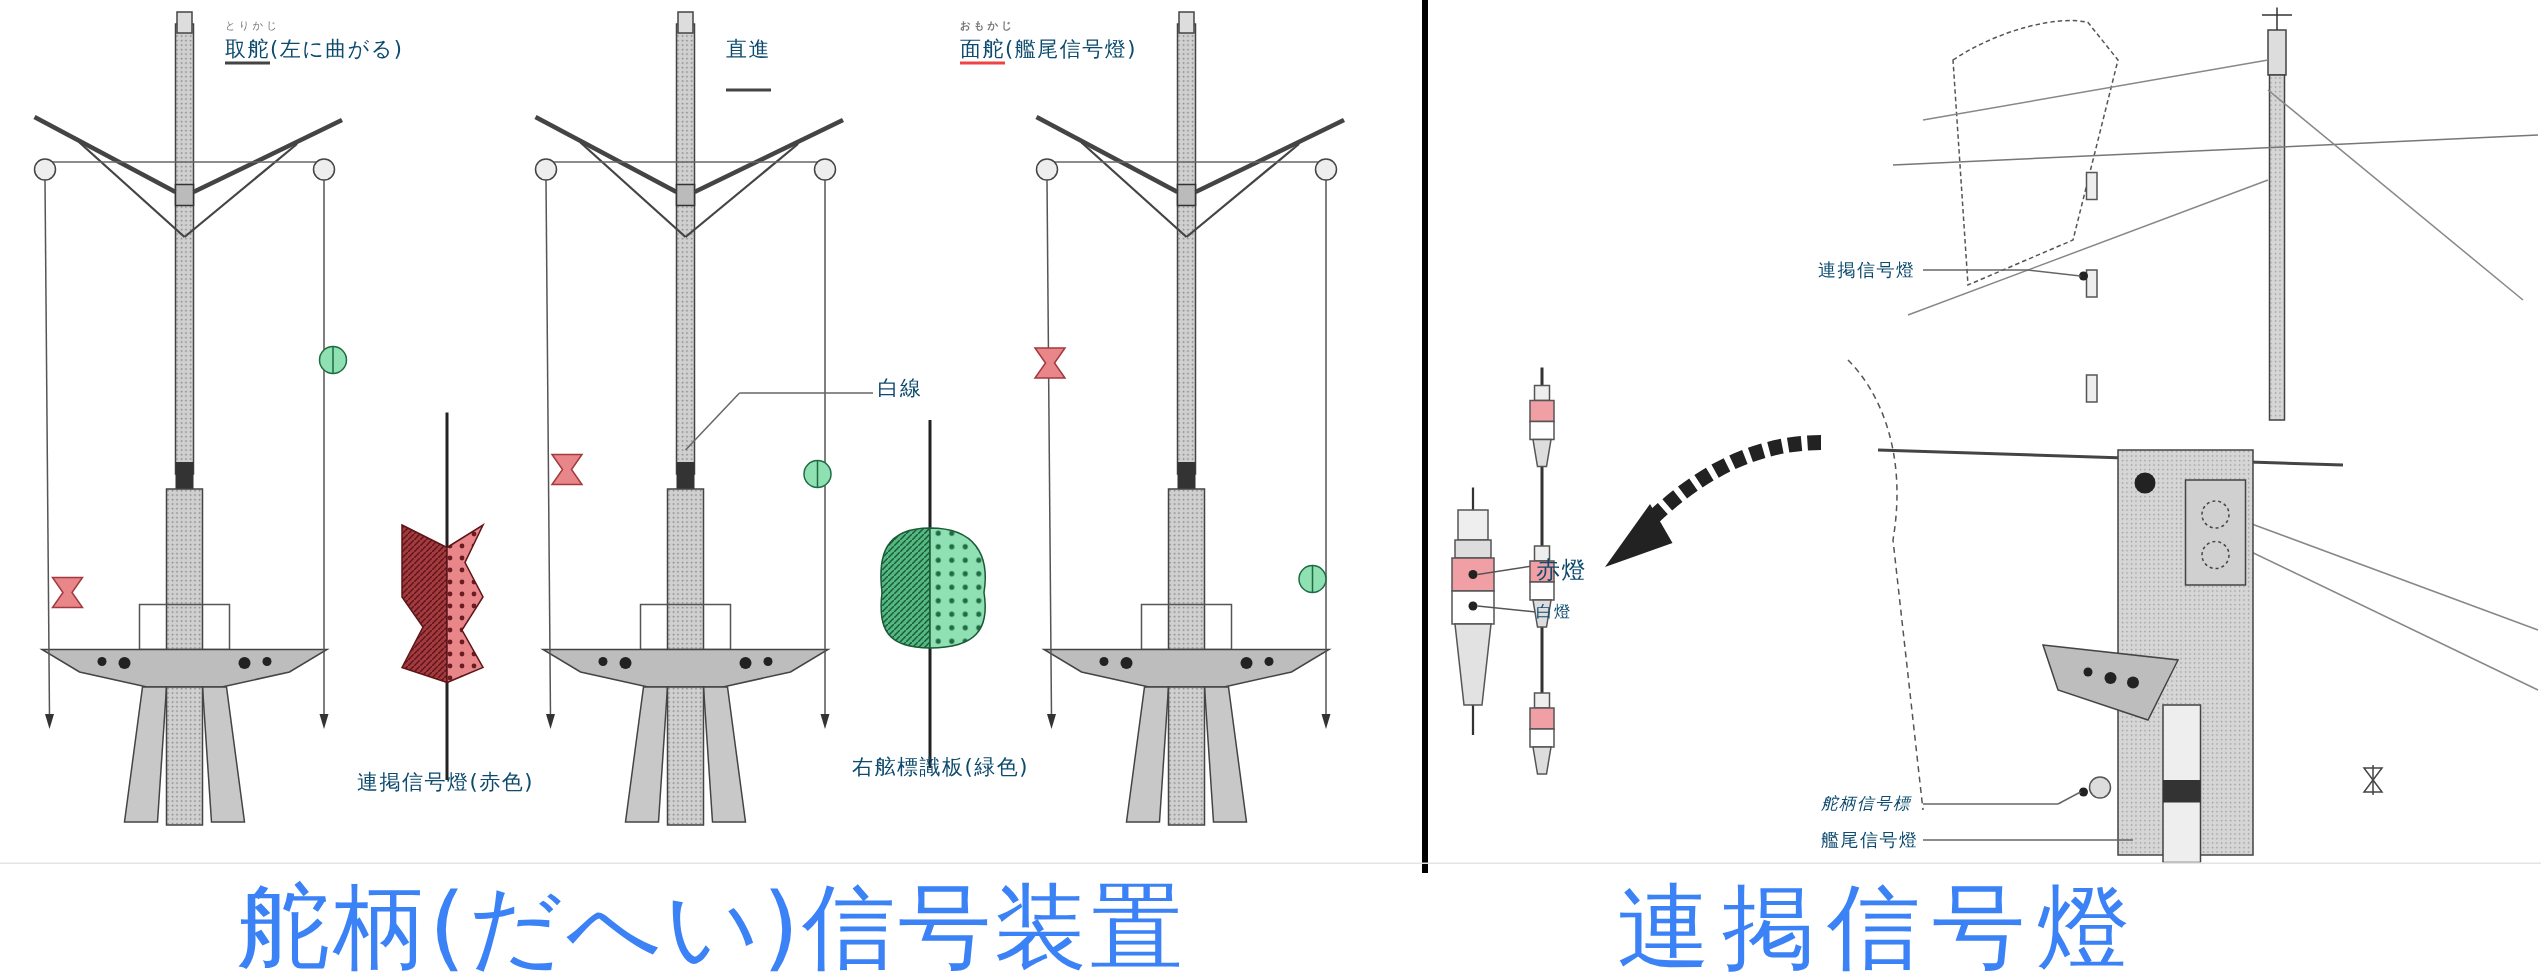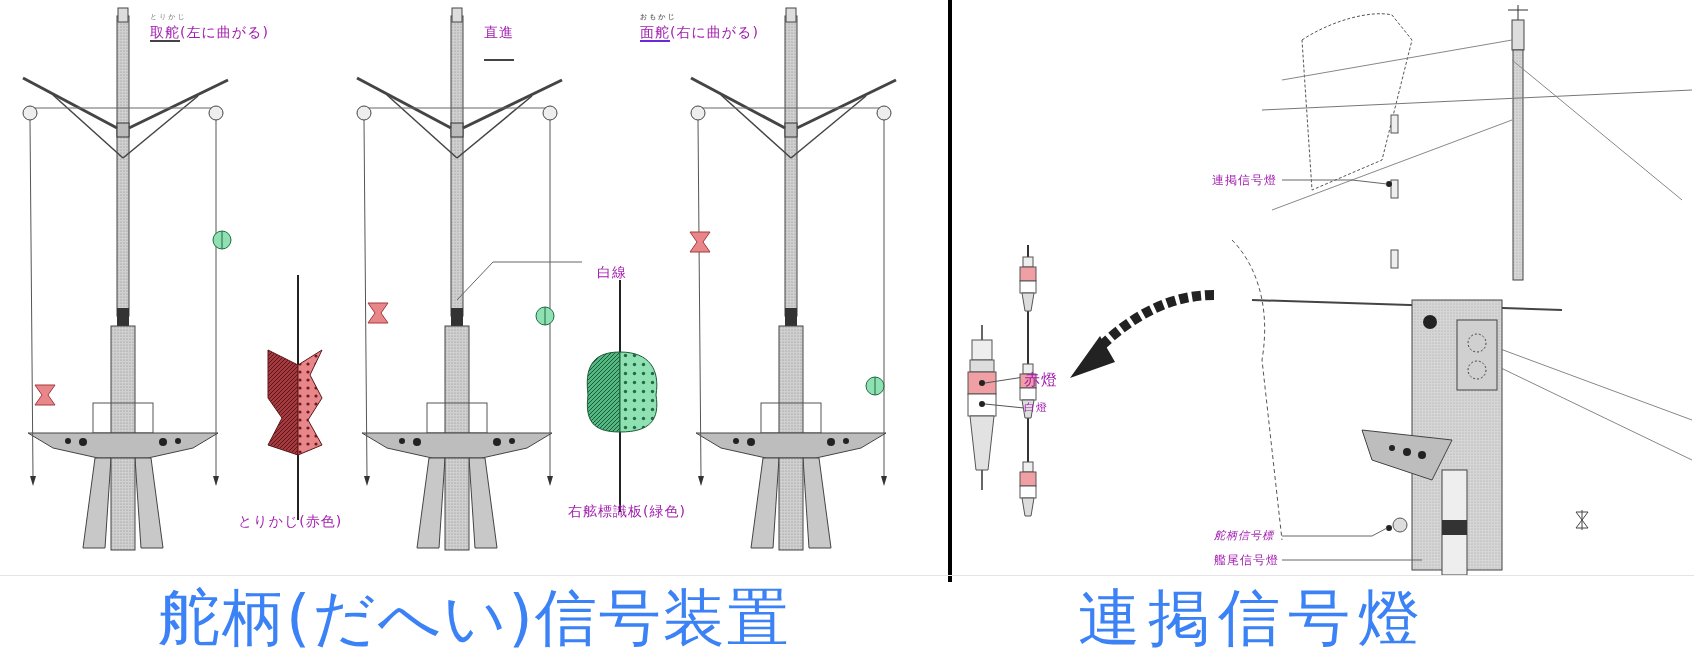--- a/index.html
+++ b/index.html
@@ -3,21 +3,21 @@
 <meta charset="utf-8">
 <style>
   html,body{margin:0;padding:0;background:#fff;}
   body{width:1694px;height:653px;position:relative;overflow:hidden;font-family:"DejaVu Sans",sans-serif;color:#222;}
   .panel{position:absolute;top:0;height:575px;background:#fff;}
   #left-panel{left:0;width:948px;}
   #right-panel{left:952px;width:742px;}
   #divider{position:absolute;left:948px;top:0;width:4px;height:582px;background:#000;}
   #bottom-rule{position:absolute;left:0;top:575px;width:1694px;height:1px;background:#e4e4e4;}
   svg{position:absolute;left:0;top:0;}
-  .lbl{position:absolute;font-size:14px;color:#a21caf;white-space:nowrap;letter-spacing:1px;}
+  .lbl{position:absolute;font-size:14px;color:#0c4a6e;white-space:nowrap;letter-spacing:1px;}
   .lbl.u{border-bottom:2px solid #444;padding-bottom:17px;}
   .ruby{position:absolute;font-size:7px;color:#777;letter-spacing:2px;}
   .caption{position:absolute;top:583px;font-size:62px;line-height:70px;color:#3b82f6;white-space:nowrap;font-family:"DejaVu Sans",sans-serif;}
   #caption-left{left:158px;letter-spacing:2px;}
   #caption-right{left:1078px;letter-spacing:8px;}
 </style>
 </head>
 <body>
 
 <div id="left-panel" class="panel">
@@ -115,24 +115,24 @@
       <path d="M620,352 C650,352 660,370 656,395 C660,420 650,432 620,432 Z" fill="url(#dotsG)" stroke="#1b5a37"></path>
     </g>
   </svg>
 
   <span class="ruby" style="left:150px;top:12px;">とりかじ</span>
   <span class="lbl" style="left:150px;top:24px;"><span class="u" style="border-bottom:2px solid #444;">取舵</span><span>(左に曲がる)</span></span>
 
   <span class="lbl u" style="left:484px;top:24px;">直進</span>
 
   <span class="ruby" style="left:640px;top:12px;font-weight:bold;">おもかじ</span>
-  <span class="lbl" style="left:640px;top:24px;"><span style="border-bottom:2px solid #6d28d9;">面舵</span><span>(右に曲がる)</span></span>
-
-  <span class="lbl" style="left:585px;top:264px;margin-left:12px;">白線</span>
-  <span class="lbl" style="left:238px;top:513px;">とりかじ(赤色)</span>
+  <span class="lbl" style="left:640px;top:24px;"><span style="border-bottom:2px solid #ef4444;">面舵</span><span>(艦尾信号燈)</span></span>
+
+  <span class="lbl" style="left:585px;top:250px;">白線</span>
+  <span class="lbl" style="left:238px;top:513px;">連掲信号燈(赤色)</span>
   <span class="lbl" style="left:568px;top:503px;">右舷標識板(緑色)</span>
 </div>
 
 <div id="divider"></div>
 
 <div id="right-panel" class="panel">
   <svg width="742" height="575" viewBox="0 0 742 575">
     <defs>
       <g id="lamp">
         <rect x="-5" y="-28" width="10" height="10" fill="#eee" stroke="#555"></rect>

